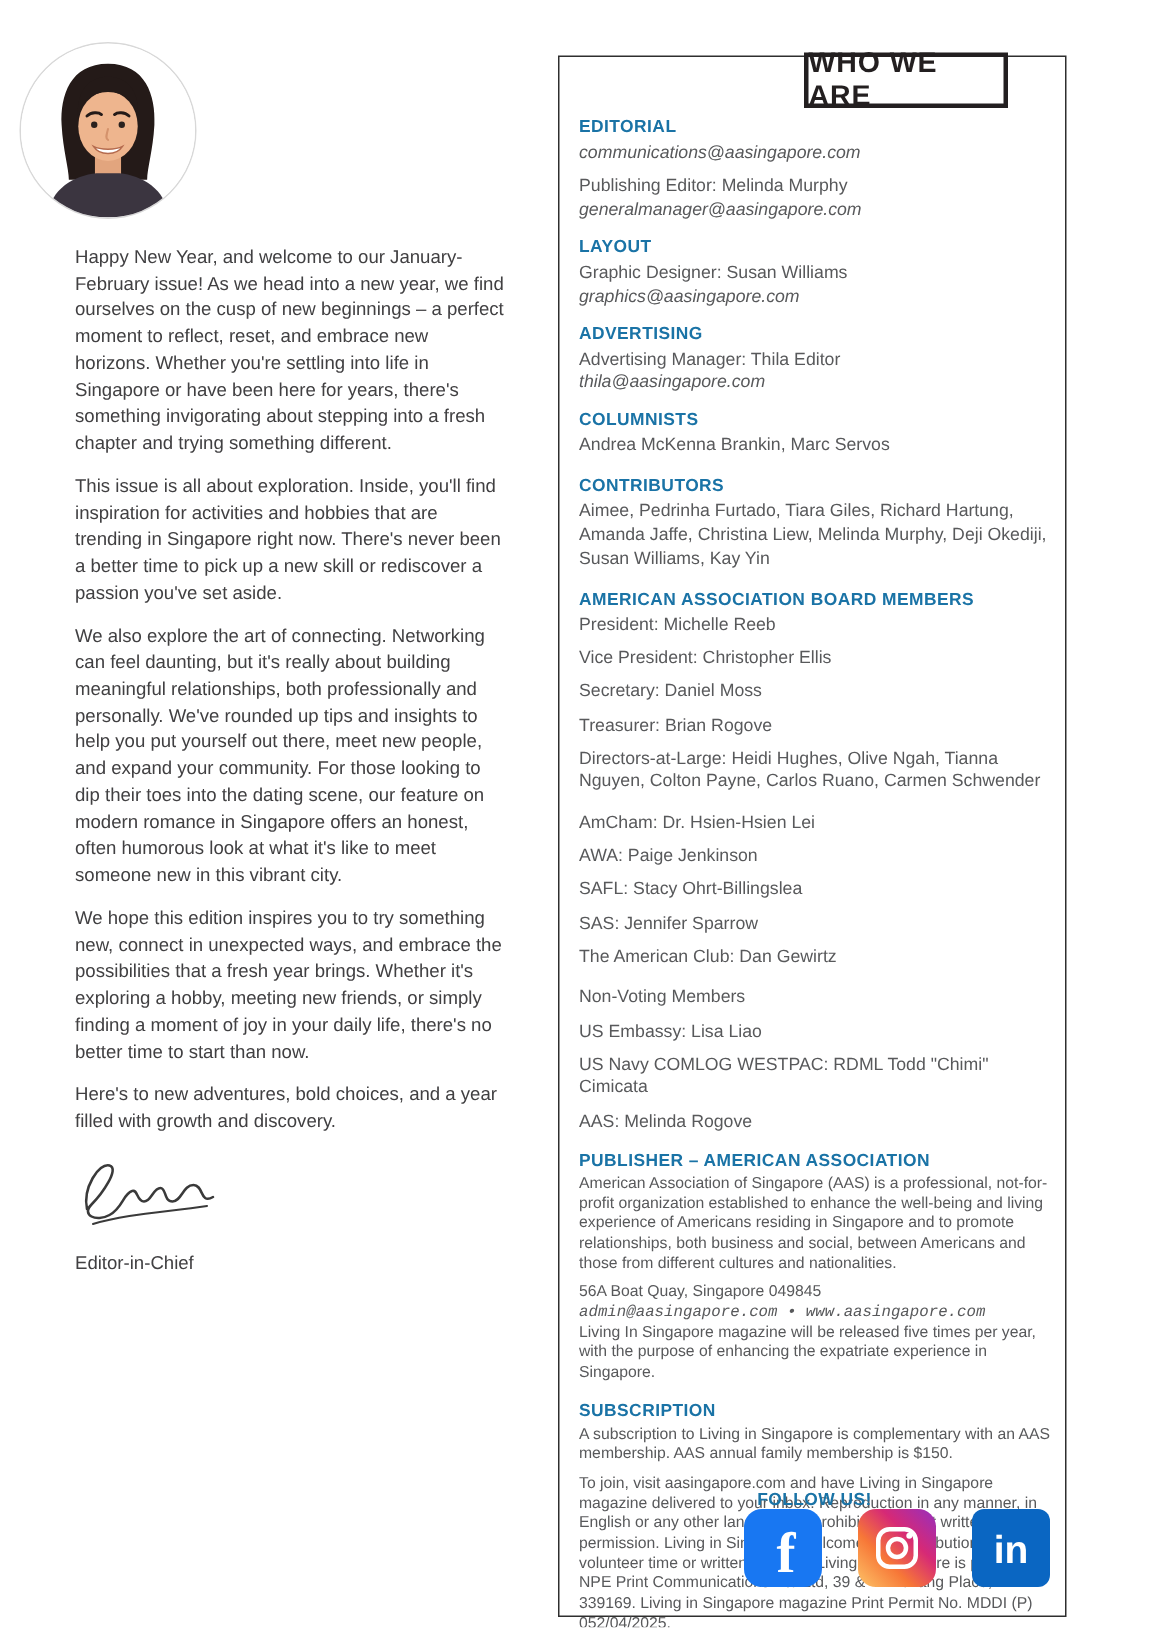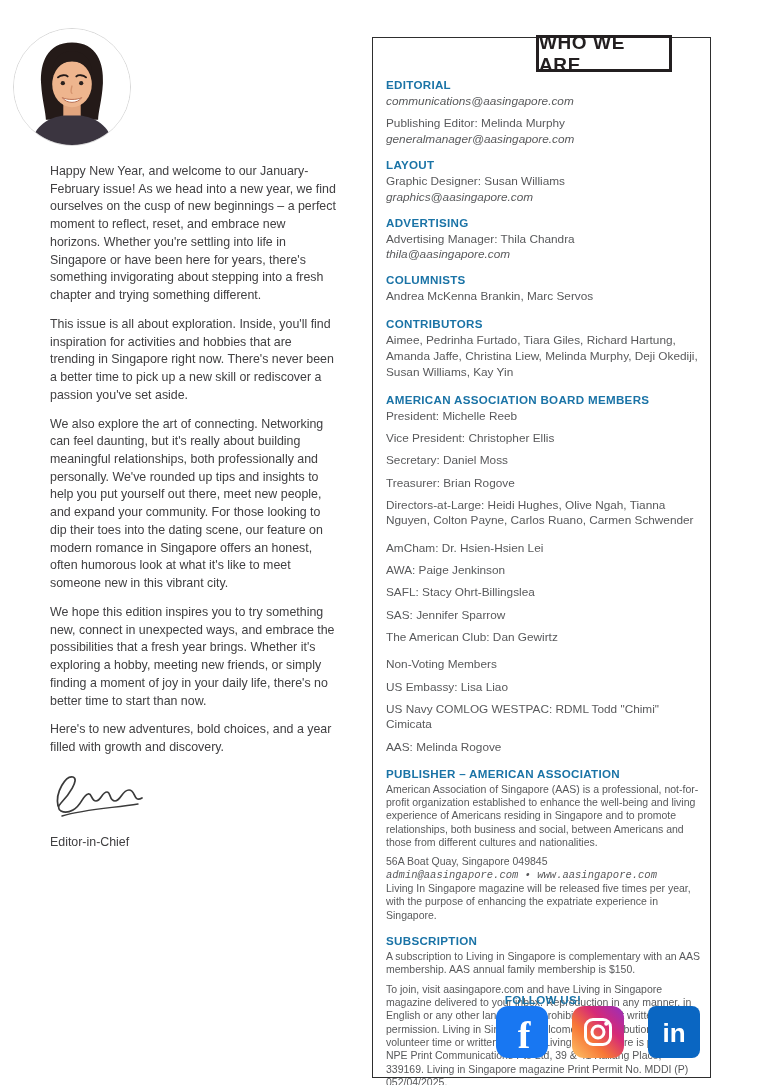--- a/index.html
+++ b/index.html
@@ -120,21 +120,21 @@
       <div class="rc-heading">LAYOUT</div>
       <div class="entry">
         <div class="rc-body">Graphic Designer: Susan Williams</div>
         <div class="email">graphics@aasingapore.com</div>
       </div>
     </div>
 
     <div class="rc-section">
       <div class="rc-heading">ADVERTISING</div>
       <div class="entry">
-        <div class="rc-body">Advertising Manager: Thila Chandra</div>
+        <div class="rc-body">Advertising Manager: Thila Editor</div>
         <div class="email">thila@aasingapore.com</div>
       </div>
     </div>
 
     <div class="rc-section">
       <div class="rc-heading">COLUMNISTS</div>
       <div class="rc-body">Andrea McKenna Brankin, Marc Servos</div>
     </div>
 
     <div class="rc-section">

